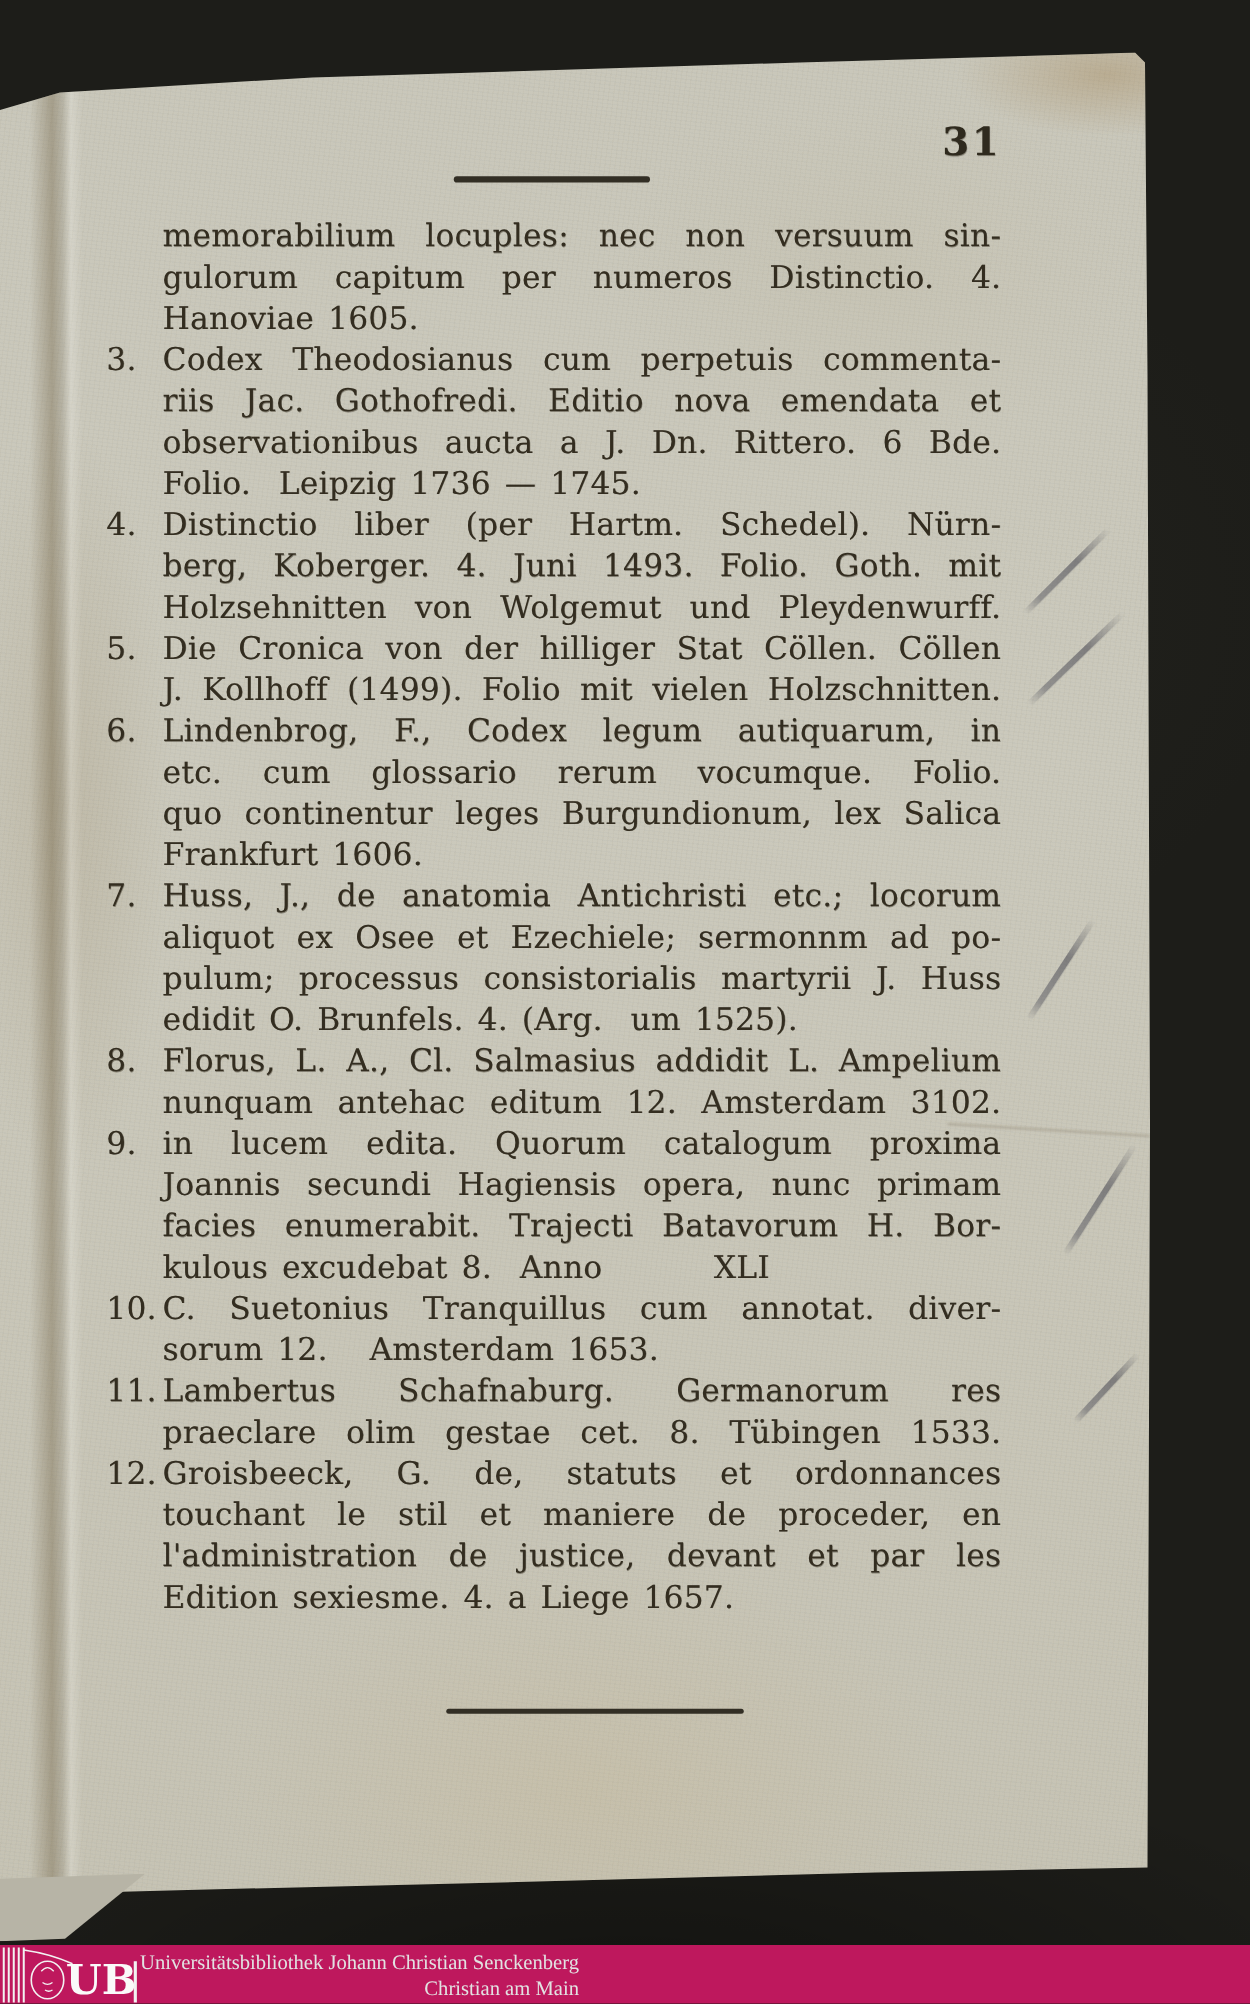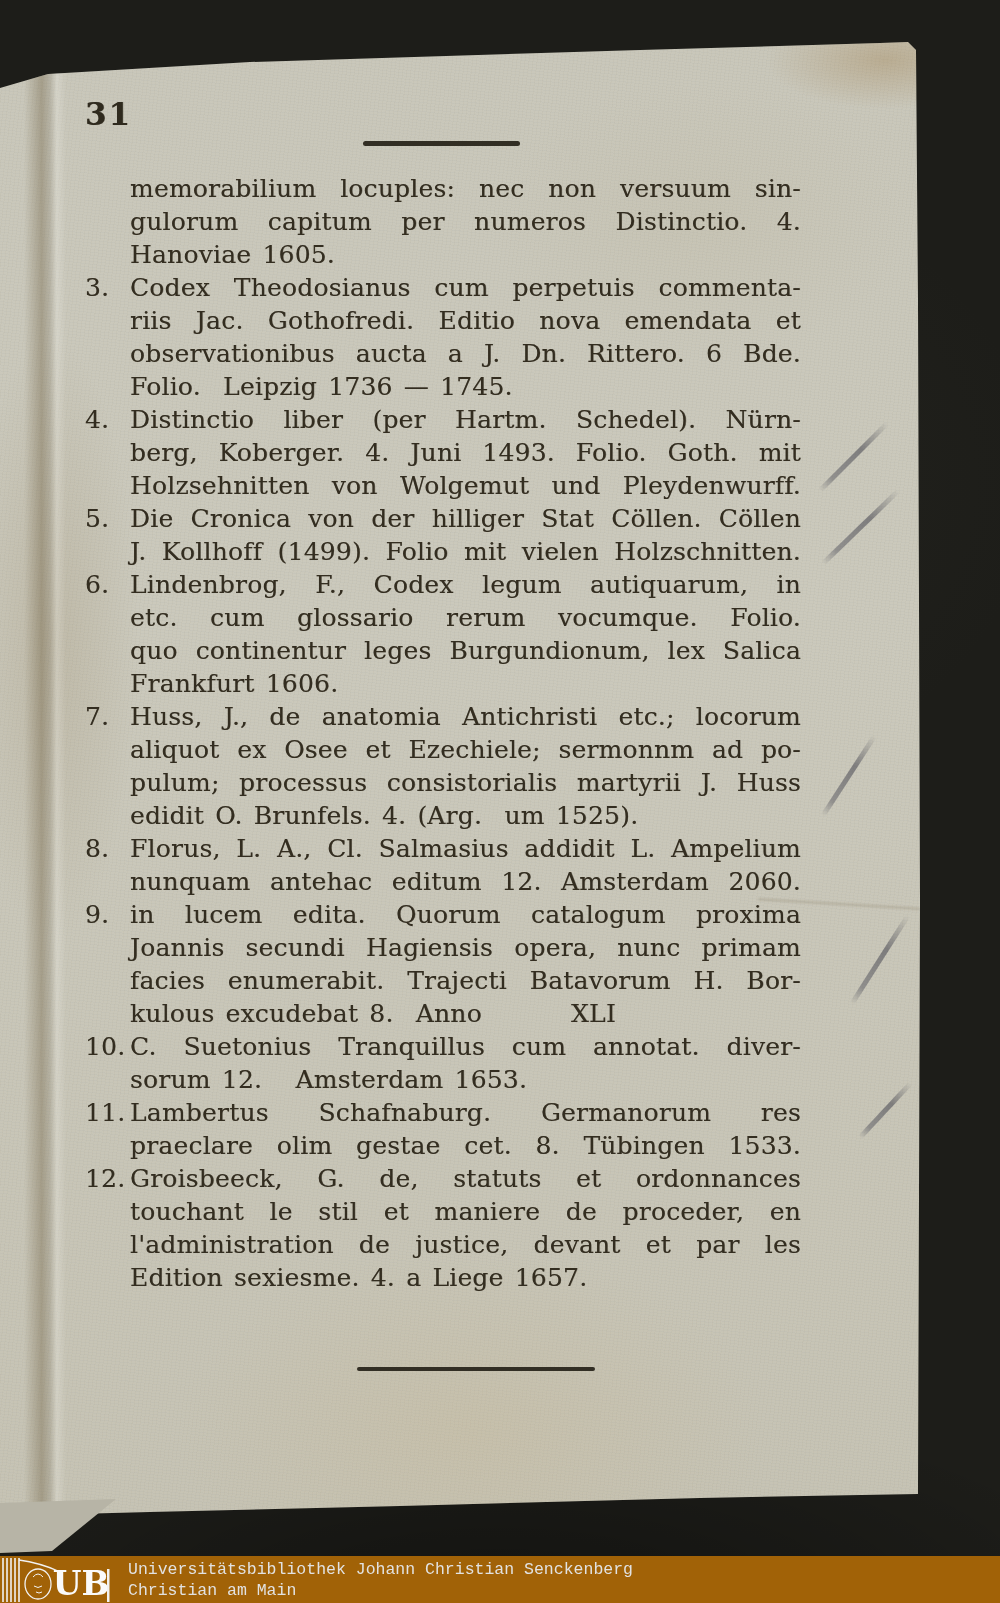--- a/index.html
+++ b/index.html
@@ -36,21 +36,21 @@
   }
   .crease-h{
     position:absolute;left:758px;top:903px;width:162px;height:2px;
     background:rgba(115,104,80,.28);transform:rotate(3.4deg);filter:blur(1px);
   }
   .underpage{
     position:absolute;left:0;top:1495px;width:140px;height:61px;background:#b7b4a6;
     clip-path:polygon(0 8px,116px 4px,52px 56px,0 58px);
   }
   
-  .pageno-row{position:absolute;left:85px;width:716px;top:96px;text-align:left;
+  .pageno-row{position:absolute;left:85px;width:716px;top:96px;text-align:right;
     font-size:31px;font-weight:bold;letter-spacing:2px;color:#2f2a1e;
     text-shadow:.4px .4px .6px rgba(47,42,30,.5);}
   .rule-top{position:absolute;left:363px;top:141px;width:157px;height:4.5px;
     background:#322e24;border-radius:3px;}
   .rule-bottom{position:absolute;left:357px;top:1367px;width:238px;height:4px;
     background:#322e24;border-radius:3px;}
   .textblock{
     position:absolute;left:85px;top:172px;width:716px;
     font-size:25px;line-height:33px;color:#332d20;letter-spacing:.2px;word-spacing:3px;
     text-shadow:.35px .35px .45px rgba(50,44,30,.45);
@@ -64,25 +64,25 @@
   .pencil{position:absolute;height:5px;border-radius:4px;transform-origin:0 50%;
     background:linear-gradient(90deg, rgba(90,90,98,0), rgba(92,92,100,.52) 18%,
                rgba(72,72,82,.58) 62%, rgba(90,90,98,0));
     filter:blur(.6px);}
   .pm1{left:820px;top:488px;width:95px;transform:rotate(-45deg);}
   .pm2{left:823px;top:561px;width:105px;transform:rotate(-44deg);}
   .pm3{left:823px;top:813px;width:95px;transform:rotate(-57deg);}
   .pm4{left:852px;top:1001px;width:104px;transform:rotate(-57.5deg);}
   .pm5{left:860px;top:1135px;width:74px;transform:rotate(-47deg);}
   
-  .footer{position:absolute;left:0;top:1556px;width:1000px;height:47px;background:#a16207;
+  .footer{position:absolute;left:0;top:1556px;width:1000px;height:47px;background:#be185d;
     display:flex;align-items:center;}
   .logo{width:112px;height:47px;flex:0 0 auto;}
-  .footer-text{margin-left:16px;font-family:Liberation Mono, monospace;
-    color:#e2e2e2;font-size:16.5px;line-height:21px;}
+  .footer-text{font-family:Liberation Serif, serif;
+    color:#e2e2e2;font-size:16.5px;line-height:21px;text-align:right;}
 </style>
 </head>
 <body>
 
 <div class="bg-shade"></div>
 
 <div class="paper">
   <div class="fold-shadow"></div>
   <div class="crease-h"></div>
 
@@ -124,21 +124,21 @@
         <div class="entry">
           <span class="num">7.</span>
           <div class="ln j">Huss, J., de anatomia Antichristi etc.; locorum</div>
           <div class="ln j">aliquot ex Osee et Ezechiele; sermonnm ad po-</div>
           <div class="ln j">pulum; processus consistorialis martyrii J. Huss</div>
           <div class="ln">edidit O. Brunfels. 4. (Arg.&nbsp; um 1525).</div>
         </div>
         <div class="entry">
           <span class="num">8.</span>
           <div class="ln j">Florus, L. A., Cl. Salmasius addidit L. Ampelium</div>
-          <div class="ln j">nunquam antehac editum 12. Amsterdam 2060.</div>
+          <div class="ln j">nunquam antehac editum 12. Amsterdam 3102.</div>
         </div>
         <div class="entry">
           <span class="num">9.</span>
           <div class="ln j">in lucem edita. Quorum catalogum proxima</div>
           <div class="ln j">Joannis secundi Hagiensis opera, nunc primam</div>
           <div class="ln j">facies enumerabit. Trajecti Batavorum H. Bor-</div>
           <div class="ln">kulous excudebat 8.&nbsp; Anno&nbsp;&nbsp;&nbsp;&nbsp;&nbsp;&nbsp;&nbsp;&nbsp;XLI</div>
         </div>
         <div class="entry">
           <span class="num">10.</span>

